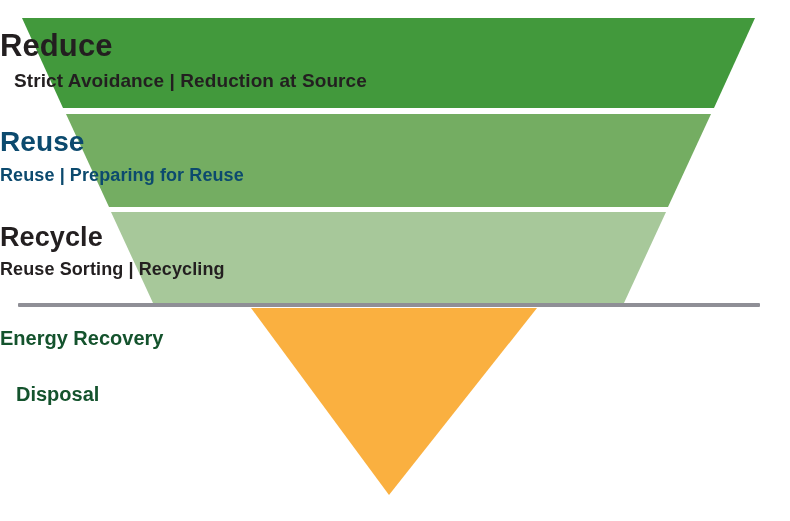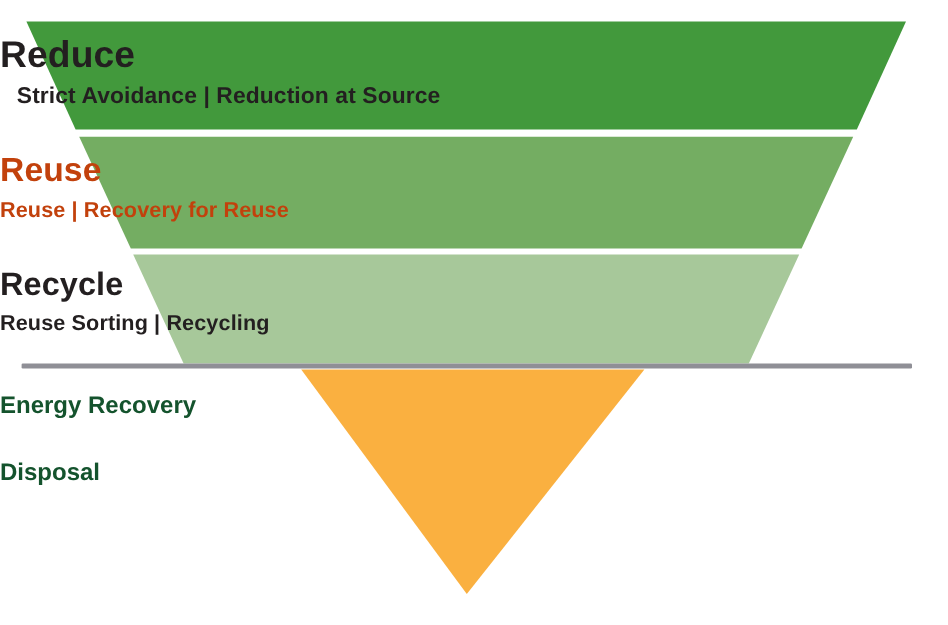--- a/index.html
+++ b/index.html
@@ -55,21 +55,21 @@
   #tier-2-text .tier-sub   { font-size: 18px; }
 
   
   #tier-3-text { left: 0; top: 224px; width: 716px; }
   #tier-3-text .tier-title { font-size: 27px; margin-bottom: 9px; }
   #tier-3-text .tier-sub   { font-size: 18px; }
 
   
   #tier-4-text { left: 0; top: 328px; width: 790px; }
   #tier-4-text .tier-line-1 { font-size: 20px; font-weight: bold; line-height: 1.0; }
-  #tier-4-text .tier-line-2 { font-size: 20px; font-weight: bold; line-height: 1.0; margin-top: 36px; }
+  #tier-4-text .tier-line-2 { font-size: 20px; font-weight: bold; line-height: 1.0; margin-top: 36px; padding-left: 16px; }
 </style>
 </head>
 <body>
 
 <div id="stage" style="background: rgb(255, 255, 255);">
 
   <svg id="pyramid-svg" viewBox="0 0 790 521" xmlns="http://www.w3.org/2000/svg">
 
     <polygon points="22,18 755,18 714,108 63,108" fill="#42993c"></polygon>
 
@@ -80,23 +80,23 @@
     <polygon points="251,308 537,308 389,495" fill="#fab040"></polygon>
 
     <rect x="18" y="303" width="742" height="4" rx="1" fill="#8f8f96"></rect>
   </svg>
 
   <div class="tier-text" id="tier-1-text" style="color: rgb(35, 31, 32);">
     <div class="tier-title">Reduce</div>
     <div class="tier-sub">Strict Avoidance | Reduction at Source</div>
   </div>
 
-  <div class="tier-text" id="tier-2-text" style="color: #c2410c;">
+  <div class="tier-text" id="tier-2-text" style="color: #0c4a6e;">
     <div class="tier-title">Reuse</div>
-    <div class="tier-sub">Reuse | Recovery for Reuse</div>
+    <div class="tier-sub">Reuse | Preparing for Reuse</div>
   </div>
 
   <div class="tier-text" id="tier-3-text" style="color: rgb(35, 31, 32);">
     <div class="tier-title">Recycle</div>
     <div class="tier-sub">Reuse Sorting | Recycling</div>
   </div>
 
   <div class="tier-text" id="tier-4-text" style="color: #14532d;">
     <div class="tier-line-1">Energy Recovery</div>
     <div class="tier-line-2">Disposal</div>

